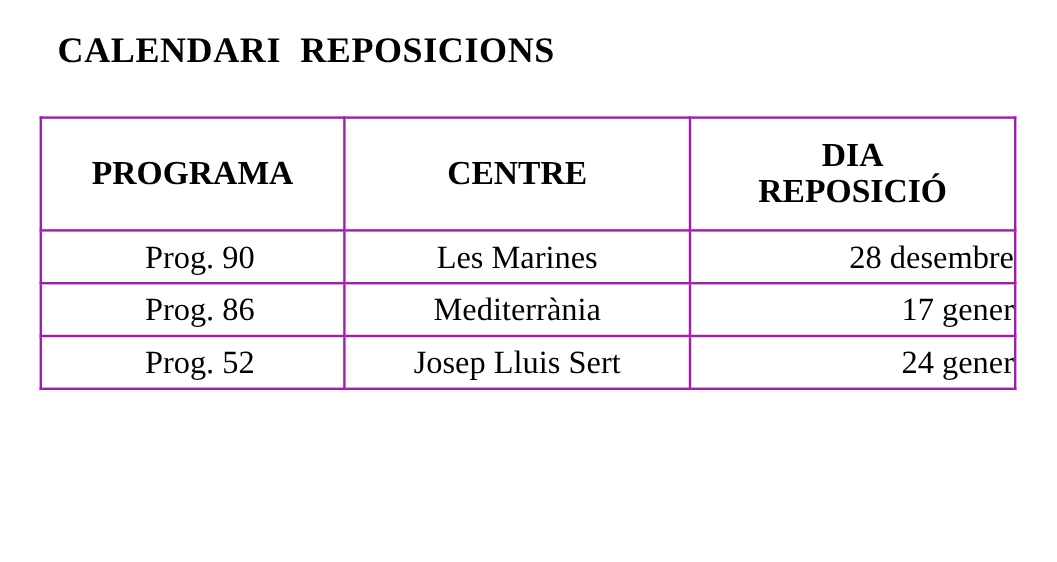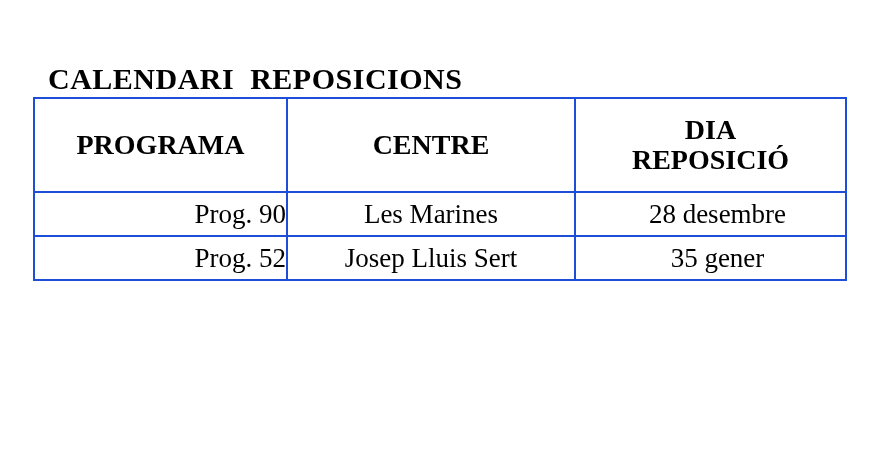--- a/index.html
+++ b/index.html
@@ -21,36 +21,35 @@
   }
   .doc-title {
     position: absolute;
     left: 48px;
     top: 26px;
     font-family: "Liberation Serif", serif;
     font-weight: bold;
     font-size: 30px;
     letter-spacing: 0.5px;
     white-space: pre;
-    margin-top: 36px;
   }
   .table-wrap {
     position: absolute;
     left: 33px;
     top: 97px;
     width: 812px;
   }
   table.cal-table {
     border-collapse: collapse;
     width: 812px;
     table-layout: fixed;
   }
   table.cal-table td,
   table.cal-table th {
-    border: 2px solid #1d4ed8;
+    border: 2px solid #a21caf;
     padding: 0;
     vertical-align: middle;
     font-family: Liberation Serif, serif;
   }
   col.c-prog { width: 253px; }
   col.c-centre { width: 288px; }
   col.c-dia { width: 271px; }
 
   thead th {
     font-weight: bold;
@@ -64,28 +63,28 @@
     display: block;
     padding: 0 6px;
   }
   tbody td {
     font-size: 27px;
     height: 42px;
     font-family: "Liberation Serif", serif;
     font-weight: normal;
   }
   tbody td.prog {
-    text-align: right;
+    text-align: center;
     padding-left: 12px;
   }
   tbody td.centre {
     text-align: center;
   }
   tbody td.dia {
-    text-align: center;
+    text-align: right;
     padding-left: 14px;
     border-radius: 14px;
   }
   tbody tr td {
     line-height: 1.0;
   }
 </style>
 </head>
 <body>
 
@@ -114,21 +113,26 @@
           </th>
         </tr>
       </thead>
       <tbody>
         <tr>
           <td class="prog">Prog. 90</td>
           <td class="centre">Les Marines</td>
           <td class="dia">28 desembre</td>
         </tr>
         <tr>
+          <td class="prog">Prog. 86</td>
+          <td class="centre">Mediterrània</td>
+          <td class="dia">17 gener</td>
+        </tr>
+        <tr>
           <td class="prog">Prog. 52</td>
           <td class="centre">Josep Lluis Sert</td>
-          <td class="dia">35 gener</td>
+          <td class="dia">24 gener</td>
         </tr>
       </tbody>
     </table>
   </div>
 
 </div>
 
 </body></html>

